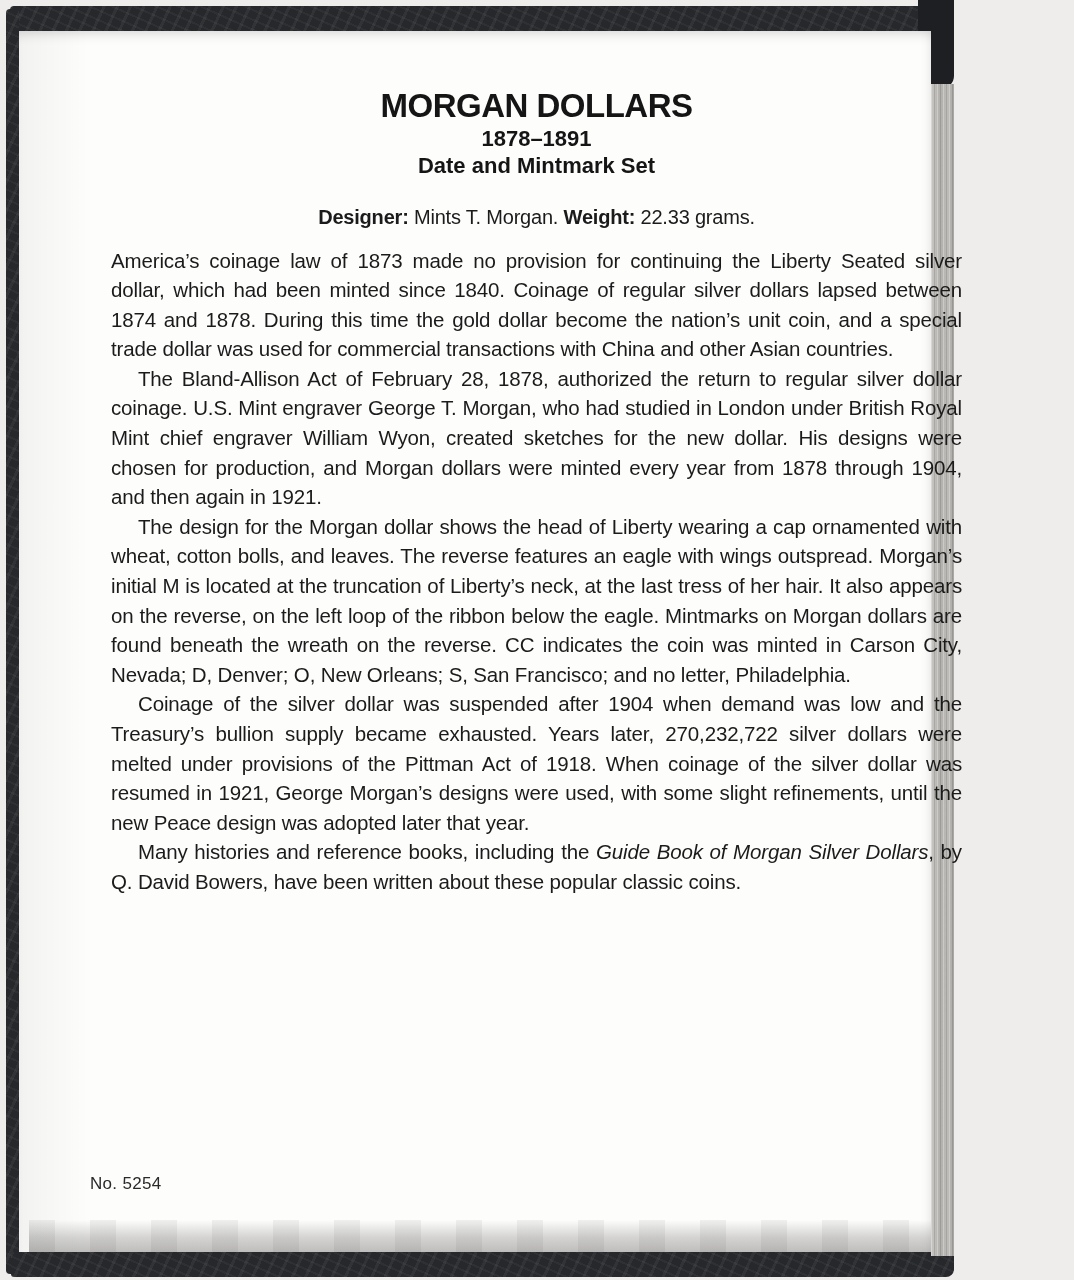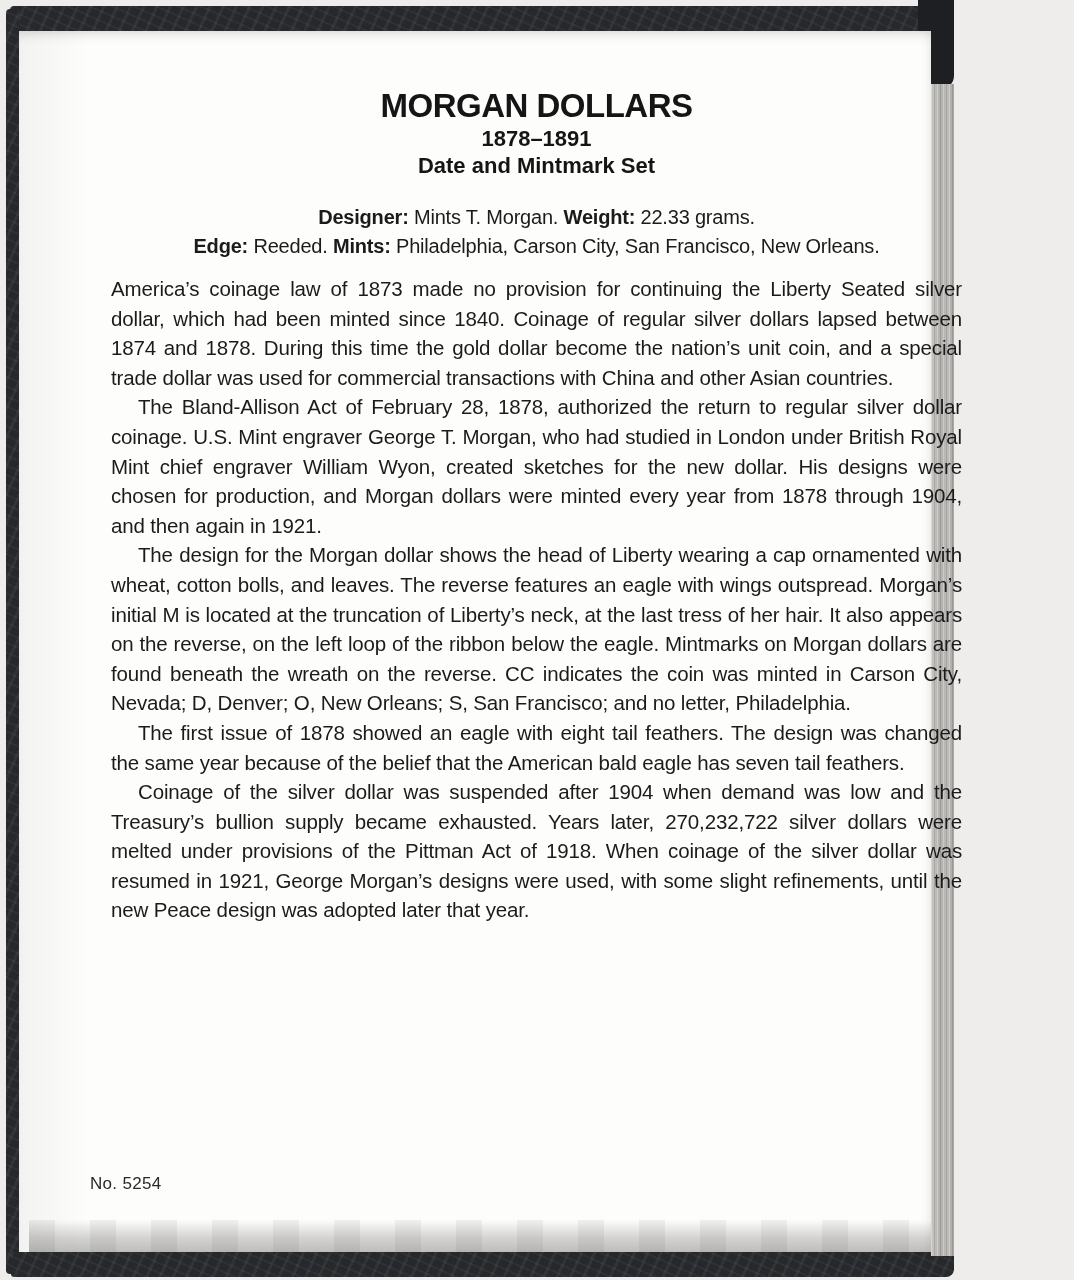--- a/index.html
+++ b/index.html
@@ -129,29 +129,28 @@
     <div class="content">
 
       <header class="header">
         <h1 class="title">MORGAN DOLLARS</h1>
         <div class="subtitle">1878–1891</div>
         <div class="subtitle">Date and Mintmark Set</div>
       </header>
 
       <section class="specs">
           <div class="spec-line"><span class="b">Designer:</span><span> Mints T. Morgan. </span><span class="b">Weight:</span><span> 22.33 grams.</span></div>
-          <div class="spec-line"><span class="b">Edge:</span><span> Reeded. </span><span class="b">Mints:</span><span> Philadelphia, Carson City, San Francisco, New Orleans.</span></div>
         </section>
 
       <section class="body-text">
           <p class="para"><span>America’s coinage law of 1873 made no provision for continuing the Liberty Seated silver dollar, which had been minted since 1840. Coinage of regular silver dollars lapsed between 1874 and 1878. During this time the gold dollar become the nation’s unit coin, and a special trade dollar was used for commercial transactions with China and other Asian countries.</span></p>
           <p class="para indent"><span>The Bland-Allison Act of February 28, 1878, authorized the return to regular silver dollar coinage. U.S. Mint engraver George T. Morgan, who had studied in London under British Royal Mint chief engraver William Wyon, created sketches for the new dollar. His designs were chosen for production, and Morgan dollars were minted every year from 1878 through 1904, and then again in 1921.</span></p>
           <p class="para indent"><span>The design for the Morgan dollar shows the head of Liberty wearing a cap ornamented with wheat, cotton bolls, and leaves. The reverse features an eagle with wings outspread. Morgan’s initial M is located at the truncation of Liberty’s neck, at the last tress of her hair. It also appears on the reverse, on the left loop of the ribbon below the eagle. Mintmarks on Morgan dollars are found beneath the wreath on the reverse. CC indicates the coin was minted in Carson City, Nevada; D, Denver; O, New Orleans; S, San Francisco; and no letter, Philadelphia.</span></p>
-          <p class="para indent"><span>The first issue of 1878 showed an eagle with eight tail feathers. The design was changed the same year because of the belief that the American bald eagle has seven tail feathers.</span></p>
           <p class="para indent"><span>Coinage of the silver dollar was suspended after 1904 when demand was low and the Treasury’s bullion supply became exhausted. Years later, 270,232,722 silver dollars were melted under provisions of the Pittman Act of 1918. When coinage of the silver dollar was resumed in 1921, George Morgan’s designs were used, with some slight refinements, until the new Peace design was adopted later that year.</span></p>
+          <p class="para indent"><span>Many histories and reference books, including the </span><span class="i">Guide Book of Morgan Silver Dollars</span><span>, by Q. David Bowers, have been written about these popular classic coins.</span></p>
         </section>
 
     </div>
 
     <div class="page-bottom-shade"></div>
 
     <div class="catalog-number">No. 5254</div>
 
   </div>
 

